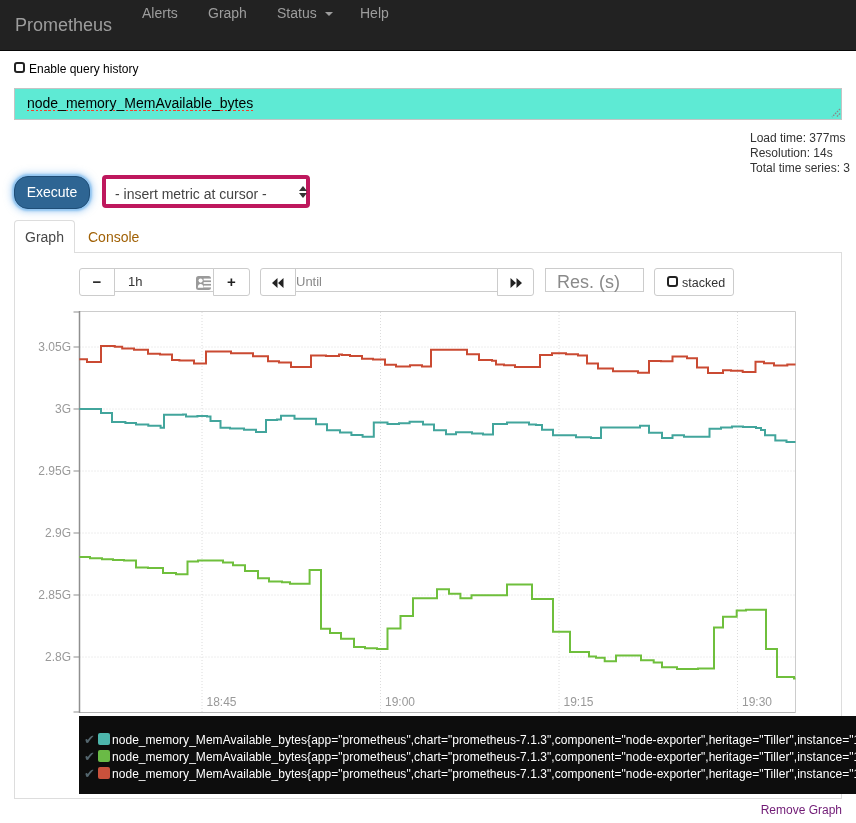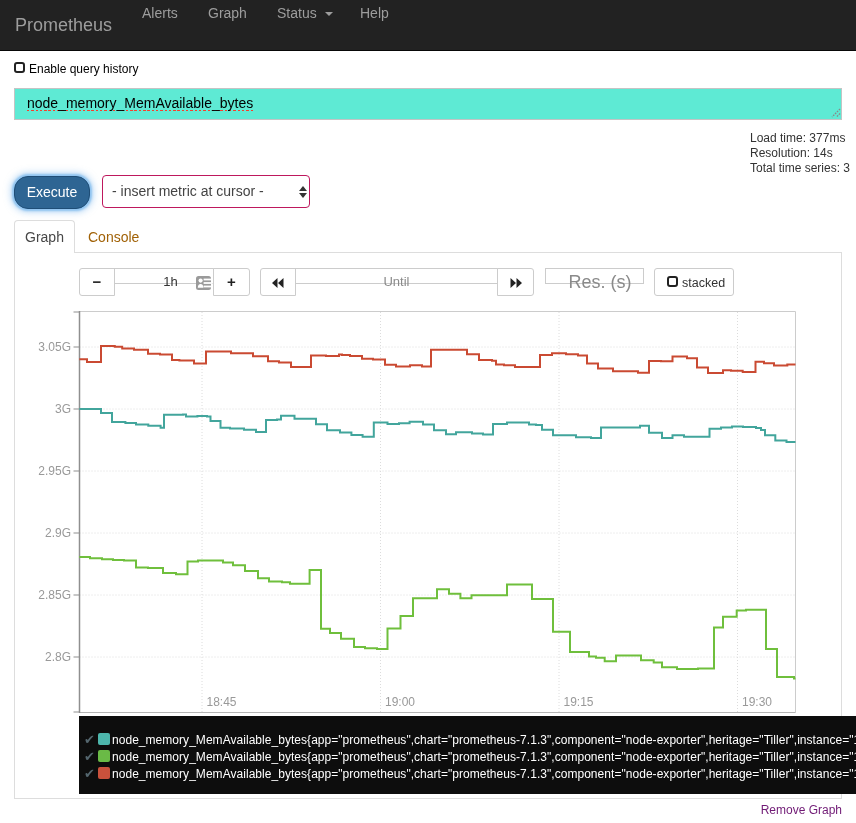--- a/index.html
+++ b/index.html
@@ -18,34 +18,34 @@
   background:#5eead4; padding:6px 12px; font-size:14px; color:#000; }
 .ta span { background-image:repeating-linear-gradient(90deg,#f5402e 0,#f5402e 2.4px,transparent 2.4px,transparent 4.3px);
   background-repeat:no-repeat; background-position:0 15px; background-size:100% 2.2px; }
 .grip { left:831px; top:108px; width:10px; height:10px; }
 
 .stats { left:750px; top:131px; text-align:left; font-size:12px; line-height:15px; color:#333; }
 
 .exec { left:14px; top:176px; width:76px; height:33px; background:#2e6593; border:1px solid #1f4e77;
   border-radius:14px; color:#fff; font-size:14px; text-align:center; line-height:31px;
   box-shadow:0 0 2px 2px rgba(135,191,238,.85), 0 0 7px 3px rgba(110,176,235,.5); }
-.sel { left:102px; top:175px; width:208px; height:33px; background:#fff; border:1px solid #be185d;
+.sel { left:102px; top:175px; width:208px; height:33px; background:#fff; border:4px solid #be185d;
   border-radius:4px; font-size:14px; color:#444; line-height:31px; padding-left:9px; }
 .aru { left:299px; top:186px; width:0; height:0; border-left:4px solid transparent; border-right:4px solid transparent; border-bottom:5px solid #333; }
 .ard { left:299px; top:193px; width:0; height:0; border-left:4px solid transparent; border-right:4px solid transparent; border-top:5px solid #333; }
 
 .tabline { left:14px; top:252px; width:828px; height:1px; background:#ddd; }
 .tab { left:14px; top:220px; width:61px; height:33px; background:#fff; border:1px solid #ddd;
   border-bottom:none; border-radius:4px 4px 0 0; font-size:14px; color:#474747; text-align:center; line-height:32px; z-index:2; }
 .console { left:88px; top:229px; font-size:14px; color:#a16207; }
 
 .panel { left:14px; top:252px; width:828px; height:547px; border:1px solid #ddd; border-top:none; }
 
 .btn { height:28px; background:#fff; border:1px solid #ccc; color:#222; text-align:center; }
-.inp { height:16px; background:#fff; border:1px solid #ccc; font-size:13px; color:#333;text-align:center; }
+.inp { height:24px; background:#fff; border:1px solid #ccc; font-size:13px; color:#333; }
 .ph { color:#8a8a8a; }
 
 .legend { left:79px; top:716px; width:840px; height:78px; background:#0d0d0d; color:#fff;
   font-size:12px; letter-spacing:0.04px; padding-top:15px; z-index:3; }
 .lrow { height:17.2px; line-height:17px; white-space:nowrap; padding-left:5px; }
 .chk { color:#54666e; font-size:13px; display:inline-block; width:14px; }
 .sq { display:inline-block; width:12px; height:12px; border-radius:2px; vertical-align:-1px; margin-right:2px; }
 .rg { right:14px; top:803px; font-size:12px; color:#701a75; }
 svg text { font-family:"Liberation Sans",sans-serif; }
 .grid { stroke:#dcdcdc; stroke-width:1; stroke-dasharray:1 2; }

